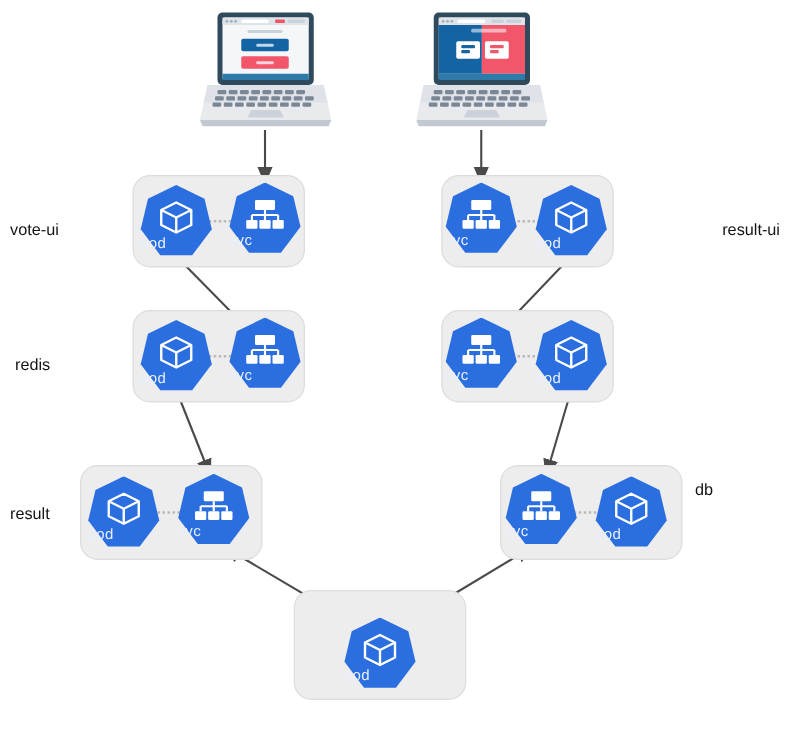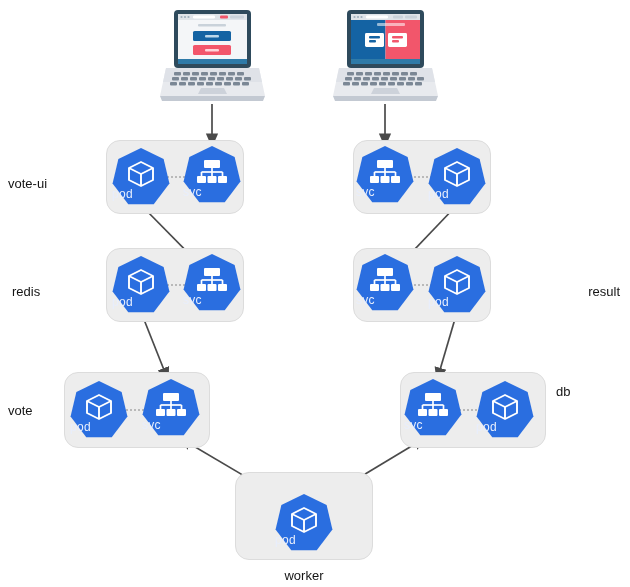--- a/index.html
+++ b/index.html
@@ -259,20 +259,21 @@
     <div class="hept"></div>
     <svg viewBox="0 0 58 58" xmlns="http://www.w3.org/2000/svg">
       <g fill="none" stroke="#ffffff" stroke-width="1.9" stroke-linejoin="round">
         <path d="M29 14 L41 20 L41 32 L29 38 L17 32 L17 20 Z"></path>
         <path d="M17 20 L29 26 L41 20"></path>
           <path d="M29 26 L29 38"></path>
       </g>
     </svg>
     <div class="cap">pod</div>
   </div>
+  <div class="glabel right" style="left:512px;top:176px;width:112px;">result-ui</div>
 
   <div class="group" style="left:106px;top:248px;width:138px;height:74px;"></div>
   <div class="dots" style="left:163px;top:284px;width:26px;"></div>
   <div class="node" style="left:112px;top:256px;">
     <div class="hept"></div>
     <svg viewBox="0 0 58 58" xmlns="http://www.w3.org/2000/svg">
       <g fill="none" stroke="#ffffff" stroke-width="1.9" stroke-linejoin="round">
         <path d="M29 14 L41 20 L41 32 L29 38 L17 32 L17 20 Z"></path>
         <path d="M17 20 L29 26 L41 20"></path>
           <path d="M29 26 L29 38"></path>
@@ -326,21 +327,20 @@
     <div class="hept"></div>
     <svg viewBox="0 0 58 58" xmlns="http://www.w3.org/2000/svg">
       <g fill="none" stroke="#ffffff" stroke-width="1.9" stroke-linejoin="round">
         <path d="M29 14 L41 20 L41 32 L29 38 L17 32 L17 20 Z"></path>
         <path d="M17 20 L29 26 L41 20"></path>
           <path d="M29 26 L29 38"></path>
       </g>
     </svg>
     <div class="cap">pod</div>
   </div>
-  <div class="glabel right" style="left:512px;top:284px;width:108px;">result</div>
 
   <div class="group" style="left:64px;top:372px;width:146px;height:76px;"></div>
   <div class="dots" style="left:122px;top:409px;width:26px;"></div>
   <div class="node" style="left:70px;top:381px;">
     <div class="hept"></div>
     <svg viewBox="0 0 58 58" xmlns="http://www.w3.org/2000/svg">
       <g fill="none" stroke="#ffffff" stroke-width="1.9" stroke-linejoin="round">
         <path d="M29 14 L41 20 L41 32 L29 38 L17 32 L17 20 Z"></path>
         <path d="M17 20 L29 26 L41 20"></path>
           <path d="M29 26 L29 38"></path>
@@ -360,21 +360,21 @@
       <g stroke="#ffffff" stroke-width="1.7" fill="none">
         <path d="M29 22 L29 26"></path>
           <path d="M18.5 26 L39.5 26"></path>
         <path d="M18.5 26 L18.5 30"></path>
           <path d="M29 26 L29 30"></path>
           <path d="M39.5 26 L39.5 30"></path>
       </g>
     </svg>
     <div class="cap">svc</div>
   </div>
-  <div class="glabel" style="left:8px;top:403px;">vote</div>
+  <div class="glabel" style="left:8px;top:403px;">result</div>
 
   <div class="group" style="left:400px;top:372px;width:146px;height:76px;"></div>
   <div class="dots" style="left:459px;top:409px;width:26px;"></div>
   <div class="node" style="left:404px;top:379px;">
     <div class="hept"></div>
     <svg viewBox="0 0 58 58" xmlns="http://www.w3.org/2000/svg">
       <g fill="#ffffff">
         <rect x="21" y="14" width="16" height="8" rx="1"></rect>
         <rect x="14" y="30" width="9" height="7" rx="1"></rect>
         <rect x="24.5" y="30" width="9" height="7" rx="1"></rect>
@@ -408,15 +408,14 @@
     <div class="hept"></div>
     <svg viewBox="0 0 58 58" xmlns="http://www.w3.org/2000/svg">
       <g fill="none" stroke="#ffffff" stroke-width="1.9" stroke-linejoin="round">
         <path d="M29 14 L41 20 L41 32 L29 38 L17 32 L17 20 Z"></path>
         <path d="M17 20 L29 26 L41 20"></path>
           <path d="M29 26 L29 38"></path>
       </g>
     </svg>
     <div class="cap">pod</div>
   </div>
-  <div class="glabel center" style="left:235px;top:568px;width:138px;">worker</div>
 
 </div>
 
 </body></html>

